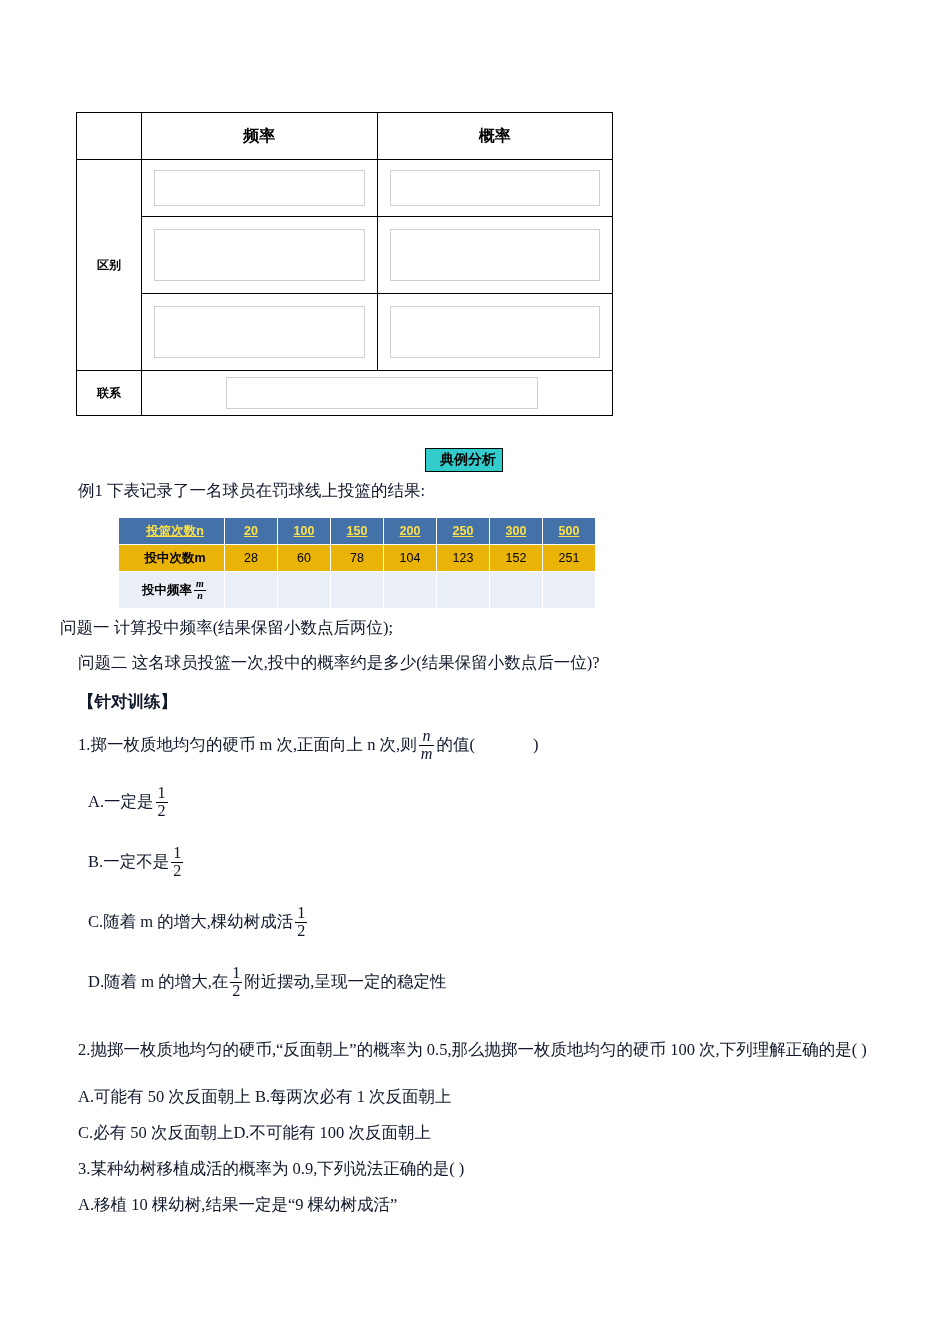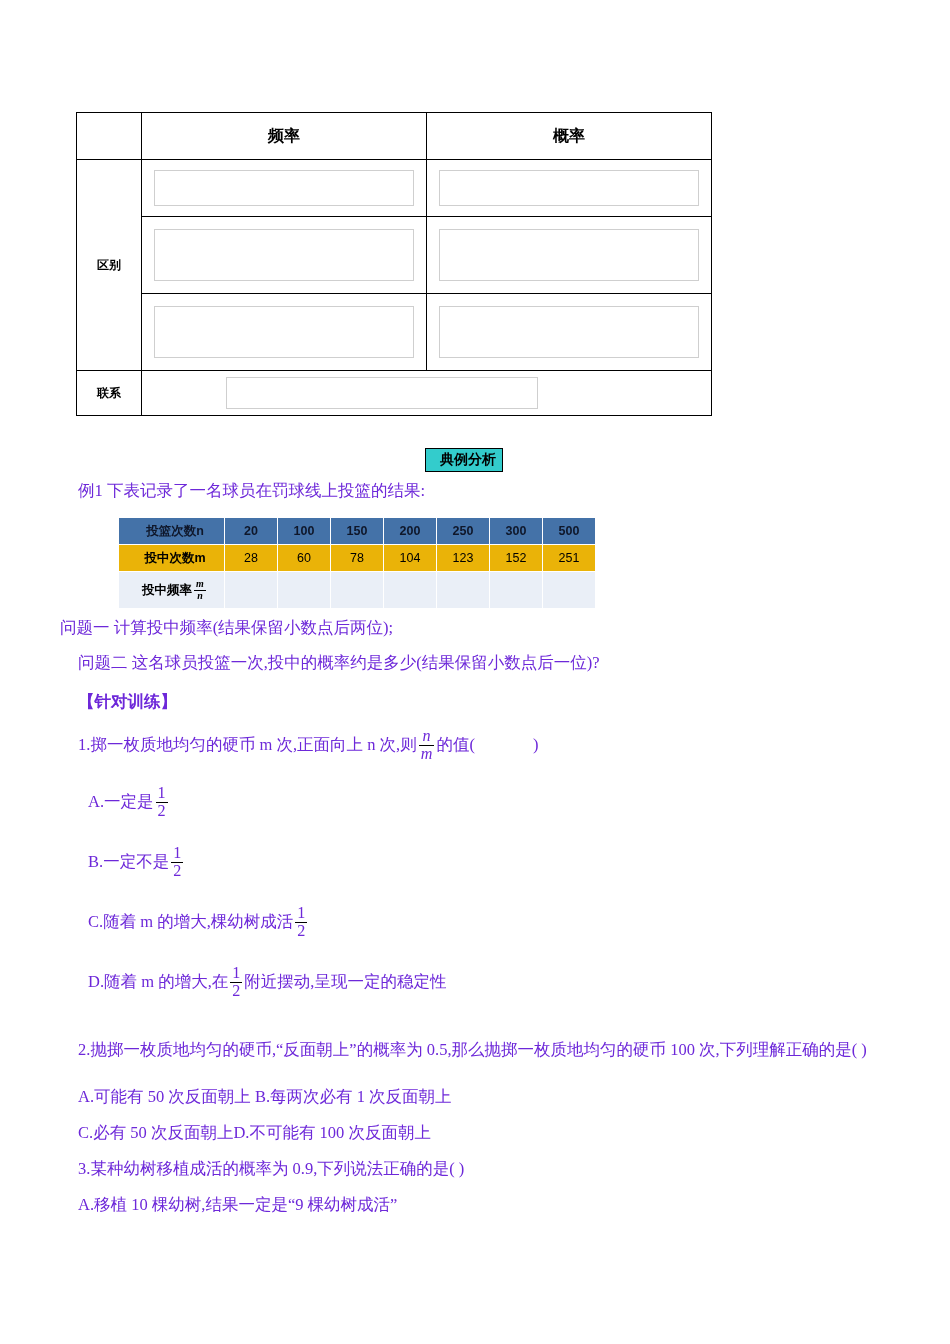--- a/index.html
+++ b/index.html
@@ -25,21 +25,21 @@
 
   
   .cmp-table-wrap {
     position: absolute;
     left: 76px;
     top: 112px;
     width: 537px;
   }
   table.cmp {
     border-collapse: collapse;
-    width: 636px;
+    width: 537px;
     table-layout: fixed;
   }
   table.cmp td {
     border: 1px solid #000;
     padding: 0;
     vertical-align: middle;
   }
   .cmp-head {
     text-align: center;
     font-family: "Liberation Sans", sans-serif;
@@ -80,21 +80,21 @@
     padding: 2px 6px 2px 14px;
     border: 1px solid #000;
     letter-spacing: 0px;
   }
 
   
   .ptext {
     position: absolute;
     font-family: "Liberation Serif", serif;
     font-size: 16.5px;
-    color: #6d28d9;
+    color: #0f172a;
     white-space: nowrap;
   }
   .ptext.wide { white-space: normal; width: 800px; line-height: 30px; }
   .bold-brk {
     font-family: "Liberation Sans", sans-serif;
     font-weight: bold;
     font-size: 16.5px;
   }
 
   
@@ -108,22 +108,23 @@
     font-family: "Liberation Sans", sans-serif;
     font-size: 12.5px;
   }
   table.data td {
     border: 1px solid #ffffff;
     text-align: center;
     height: 24px;
   }
   table.data tr.hdr td {
     background: #4472a8;
-    color: #0f172a;
-    font-weight: bold;
+    color: #fde047;
+    font-weight: bold;
+    text-decoration: underline;
   }
   table.data tr.r2 td { background: #eab308; }
   table.data tr.r3 td { background: #eaeff7; height: 34px; }
   td.lbl {
     width: 96px;
     text-align: left;
     padding-left: 8px;
     font-weight: bold;
   }
   tr.hdr td.lbl { background: #4472a8; }

